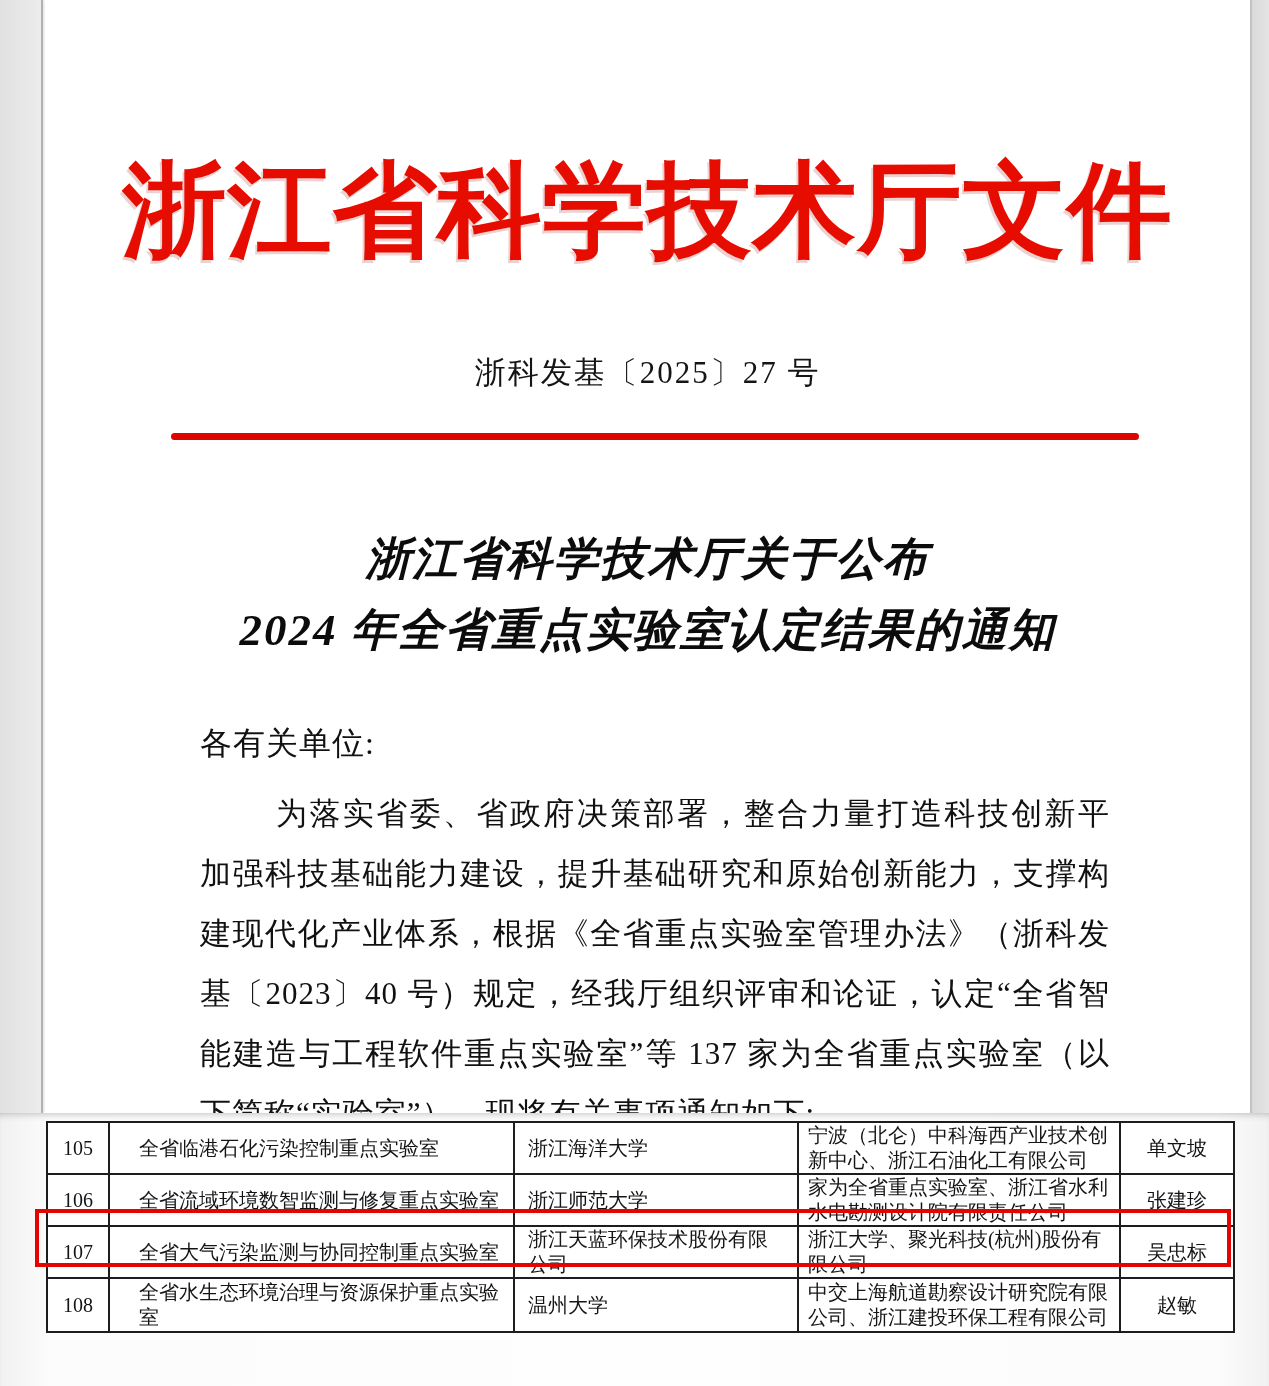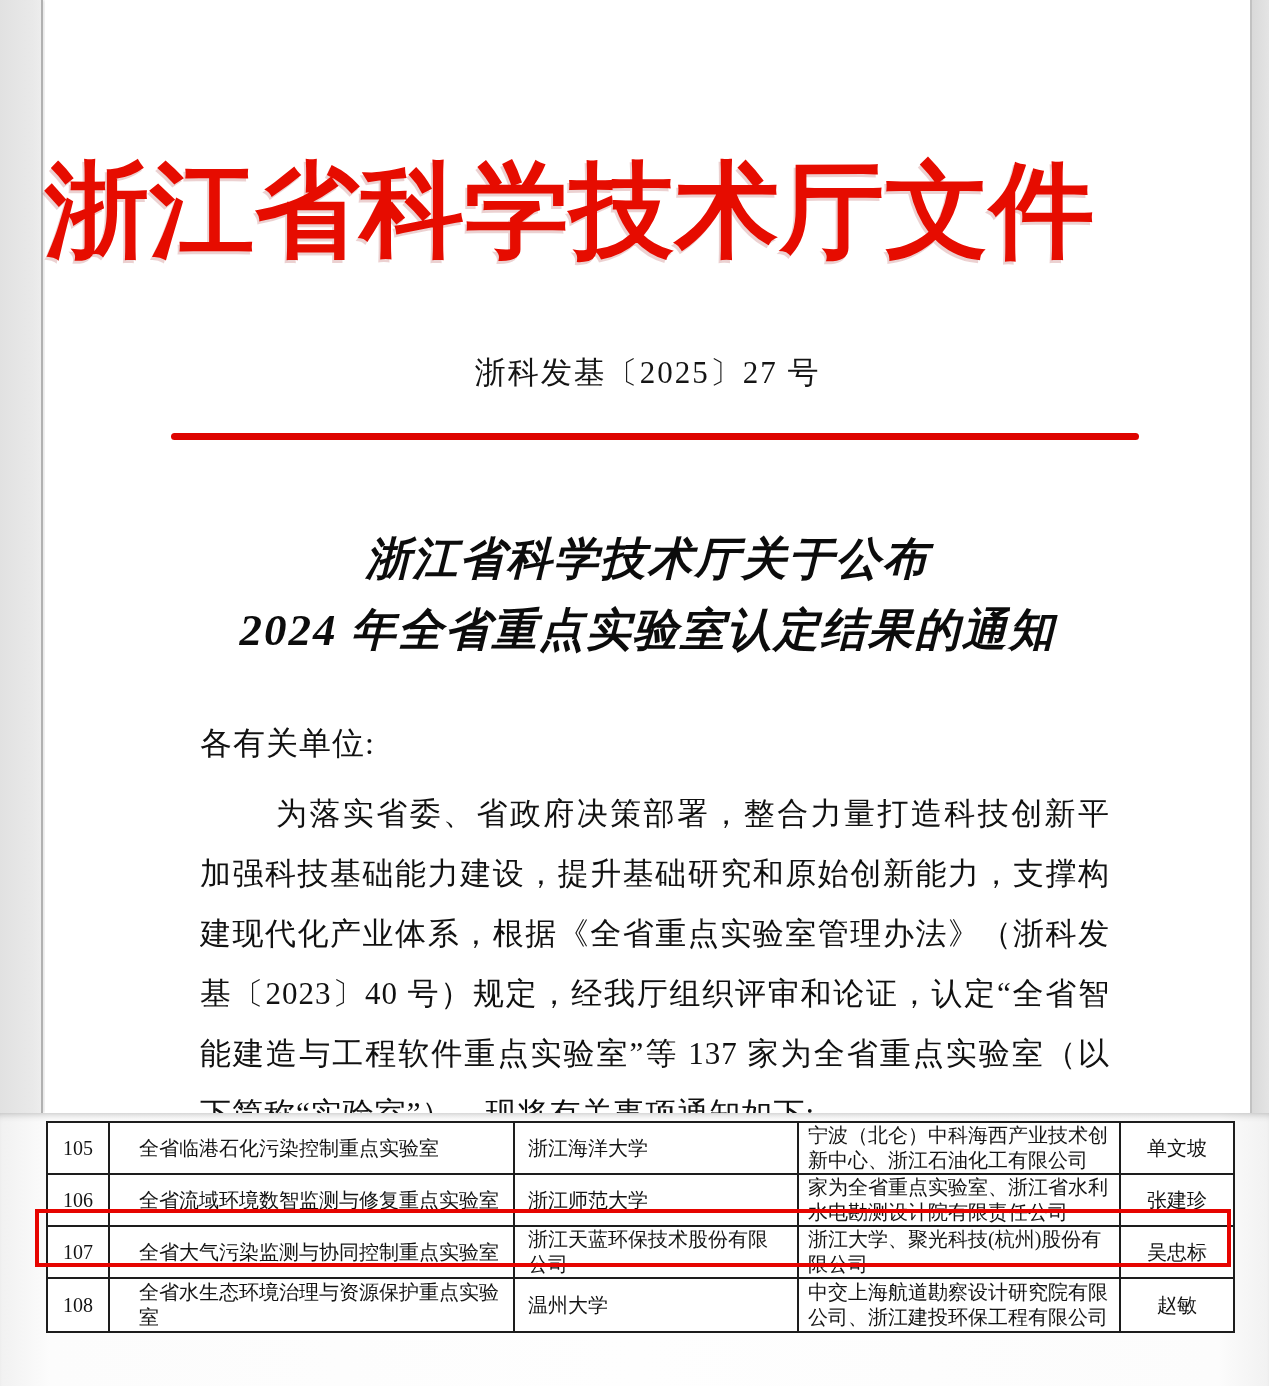--- a/index.html
+++ b/index.html
@@ -26,21 +26,21 @@
   }
   .margin-right {
     position: absolute; right: 0; top: 0; width: 19px; height: 1113px;
     background: linear-gradient(90deg, #d9d9d9 0%, #e4e4e4 100%);
     border-left: 2px solid #c2c2c2;
   }
   .page-inner { position: absolute; left: 45px; top: 0; width: 1205px; height: 1113px; background: #ffffff; }
 
   .red-header-title {
     position: absolute; left: 0; top: 142px; width: 100%;
-    text-align: left;
+    text-align: center;
     font-size: 104px; font-weight: bold; color: #e60c00;
     letter-spacing: 1px;
     text-shadow: -2px 3px 0 rgba(150,0,0,0.18);
     white-space: nowrap;
   }
   .doc-number {
     position: absolute; left: 0; top: 352px; width: 100%;
     text-align: center;
     font-size: 31px; color: #151515;
     letter-spacing: 2px;

